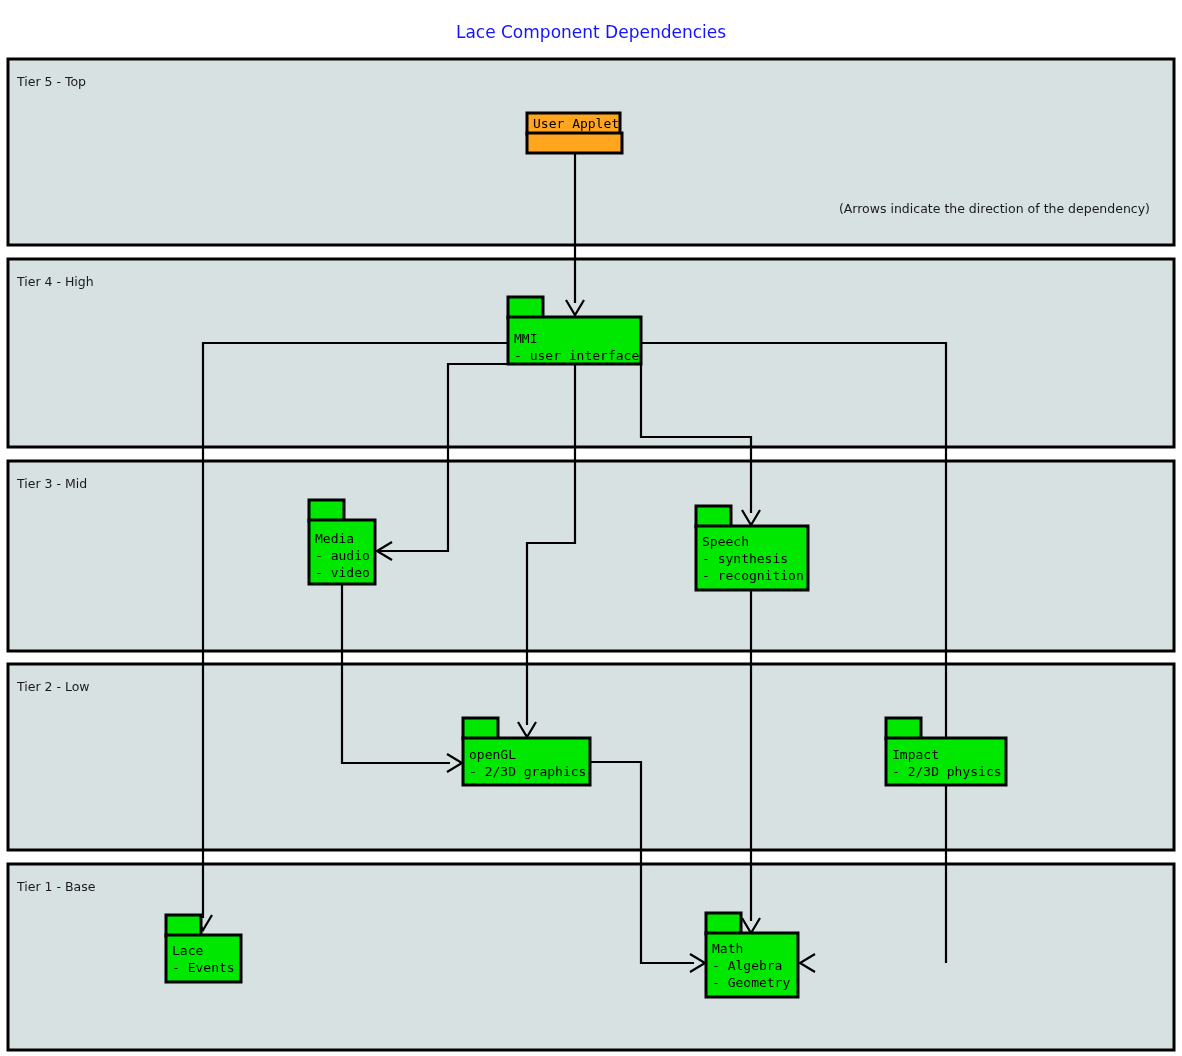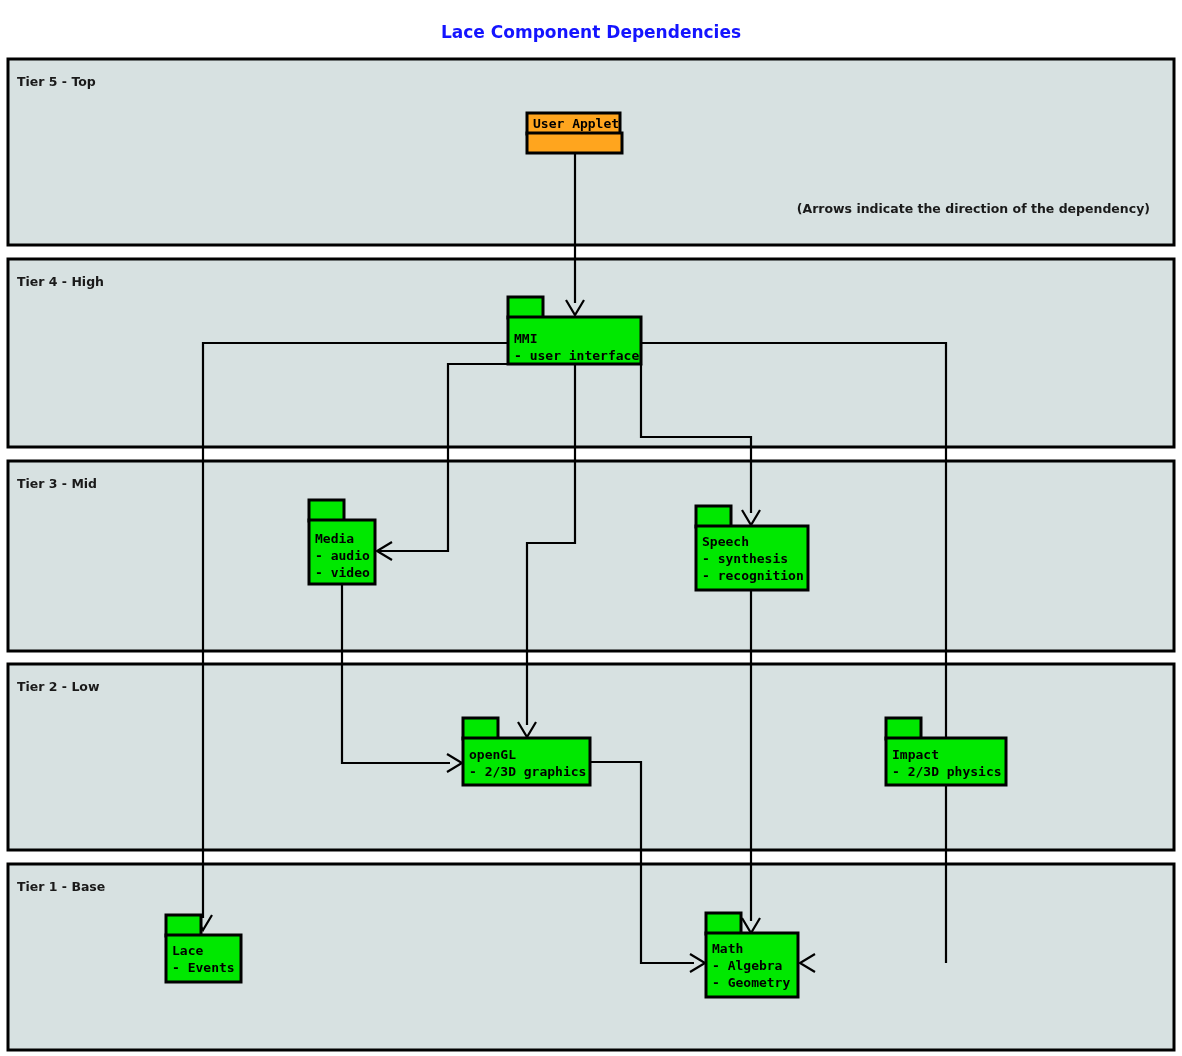--- a/index.html
+++ b/index.html
@@ -11,21 +11,20 @@
     width: 1182px;
     height: 1056px;
     font-family: "DejaVu Sans", "Liberation Sans", sans-serif;
     overflow: hidden;
   }
   #canvas {
     position: relative;
     width: 1182px;
     height: 776px;
     background: #ffffff;
-    font-weight: bold;
   }
   svg#diagram {
     position: absolute;
     left: 0;
     top: 0;
     width: 1182px;
     height: 1056px;
     display: block;
   }
   .diagram-title {

